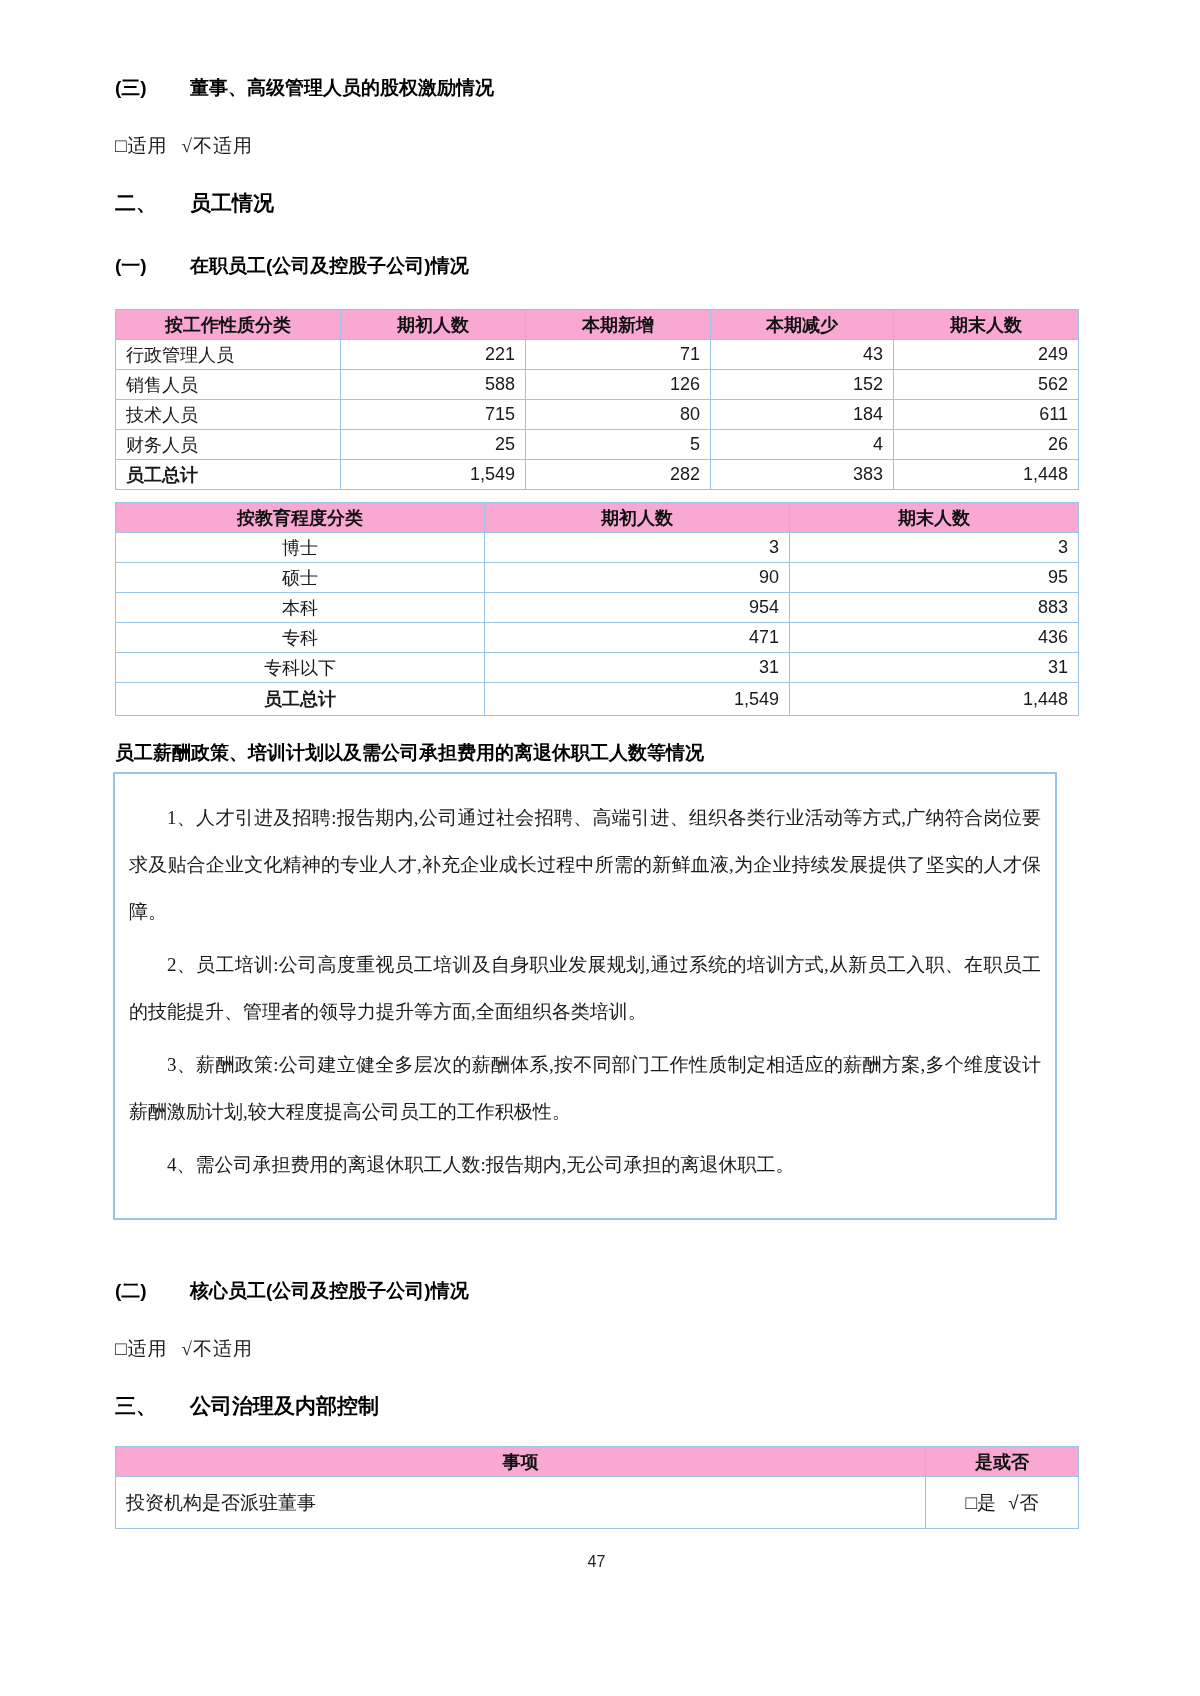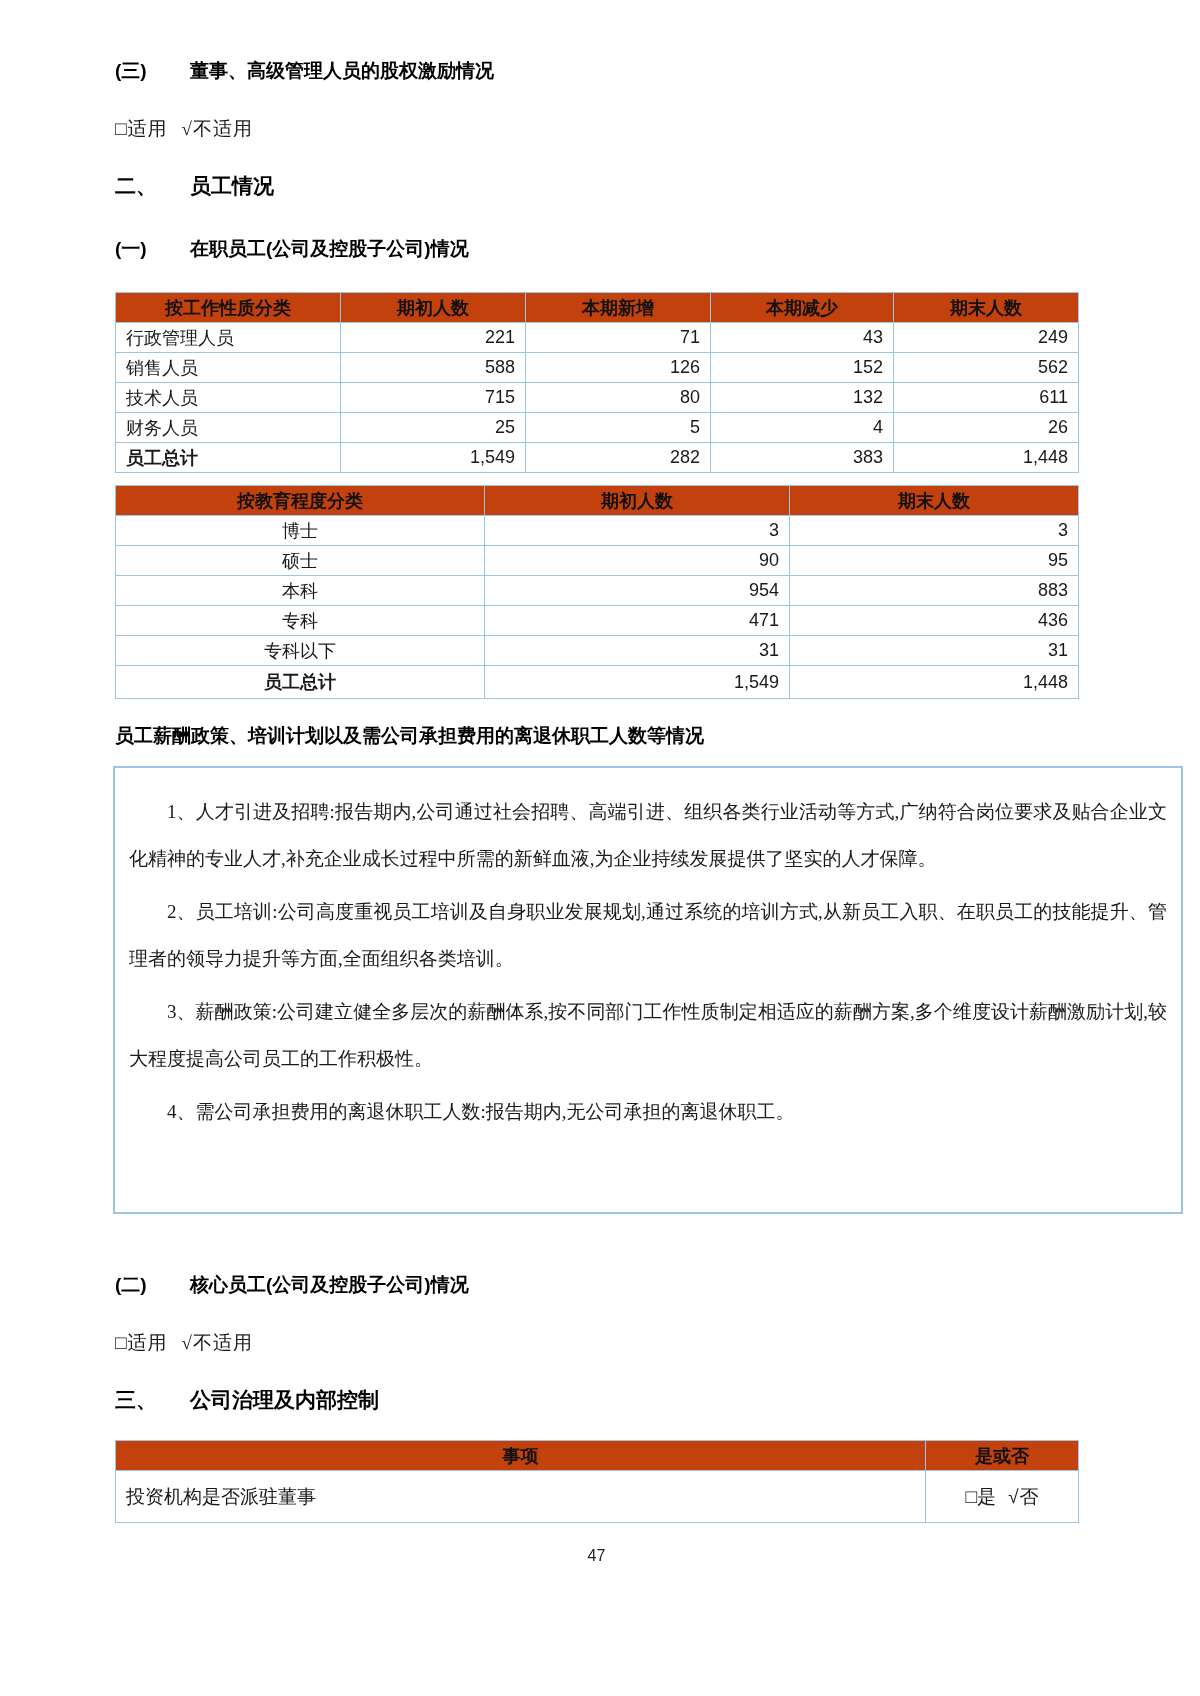--- a/index.html
+++ b/index.html
@@ -8,21 +8,21 @@
     width: 1200px;
     height: 1696px;
     position: relative;
     font-family: "Liberation Serif", "DejaVu Serif", serif;
     color: #1a1a1a;
     overflow: hidden;
   }
   .content {
     position: absolute;
     left: 115px;
-    top: 0;
+    top: 17px;
     width: 963px;
     padding-top: 58px;
   }
   
   .h-sub {
     font-size: 19px;
     font-weight: bold;
     color: #000;
     font-family: "Liberation Sans", "DejaVu Sans", sans-serif;
   }
@@ -50,21 +50,21 @@
     font-size: 18px;
   }
   th, td {
     border: 1px solid #9DC3E6;
     height: 30px;
     padding: 1px 10px;
     overflow: hidden;
     white-space: nowrap;
   }
   th {
-    background: #c2410c;
+    background: #f9a8d4;
     font-weight: bold;
     text-align: center;
     color: #111;
   }
   td { font-family: "Liberation Sans", "DejaVu Sans", sans-serif; }
   tr.total-row td.c0 { font-weight: bold; text-align: center; }
 
   #table-job { margin-top: 30px; }
   #table-job td.c0 { text-align: left; font-family: "Liberation Serif", "DejaVu Serif", serif; }
   #table-job td.c1, #table-job td.c2, #table-job td.c3, #table-job td.c4 { text-align: right; }
@@ -75,23 +75,23 @@
   #table-edu tr.total-row td { height: 33px; }
 
   .policy-title {
     margin-top: 24px;
     font-size: 19px;
     font-weight: bold;
     color: #000;
     font-family: "Liberation Sans", "DejaVu Sans", sans-serif;
   }
   .policy-box {
-    margin-top: 17px;
+    margin-top: 6px;
     border: 2px solid #9DC3E6;
-    width: 1070px;
+    width: 944px;
     margin-left: -2px;
     padding: 14px 14px 24px 14px;
     min-height: 448px;
   }
   .policy-box p {
     font-size: 19px;
     line-height: 47px;
     text-indent: 2em;
     text-align: justify;
     margin-top: 6px;
@@ -169,21 +169,21 @@
           <td class="c0">销售人员</td>
           <td class="c1">588</td>
           <td class="c2">126</td>
           <td class="c3">152</td>
           <td class="c4">562</td>
         </tr>
         <tr>
           <td class="c0">技术人员</td>
           <td class="c1">715</td>
           <td class="c2">80</td>
-          <td class="c3">132</td>
+          <td class="c3">184</td>
           <td class="c4">611</td>
         </tr>
         <tr>
           <td class="c0">财务人员</td>
           <td class="c1">25</td>
           <td class="c2">5</td>
           <td class="c3">4</td>
           <td class="c4">26</td>
         </tr>
       </tbody>

